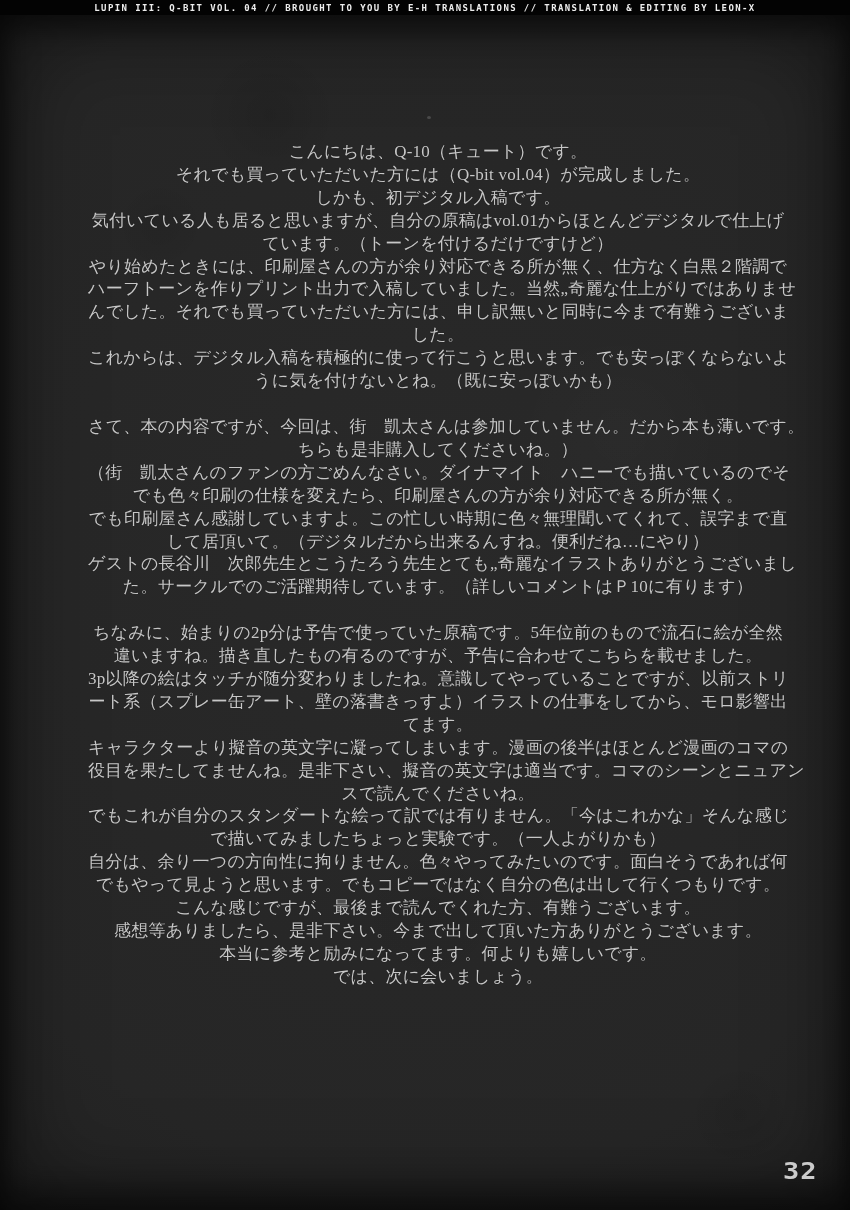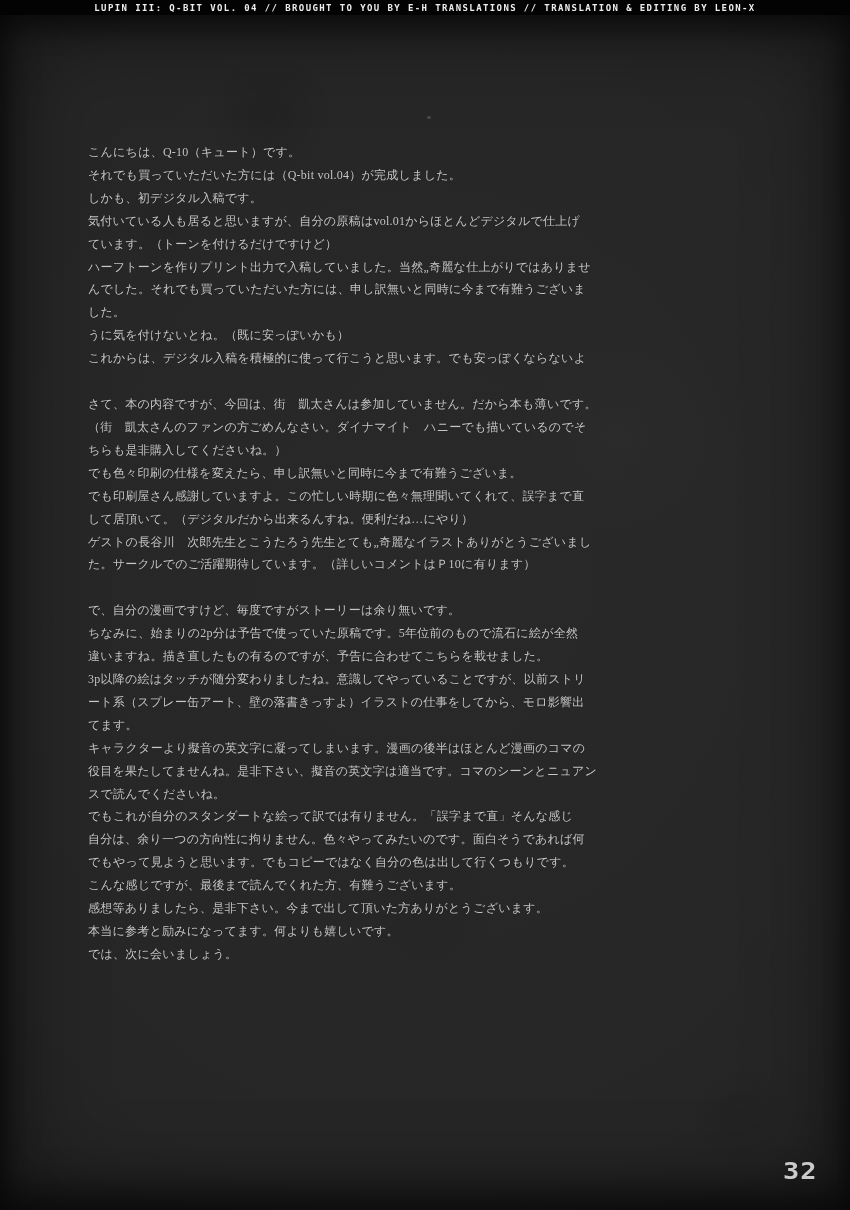--- a/index.html
+++ b/index.html
@@ -61,25 +61,26 @@
     background: #4a4a4a;
     border-radius: 50%;
   }
   
   .text-body {
     position: absolute;
     left: 88px;
     top: 126px;
     width: 700px;
     font-family: "Liberation Serif", "DejaVu Serif", serif;
-    font-size: 12px;
+    font-size: 17px;
     line-height: 22.9px;
     letter-spacing: 0.25px;
     color: #c7c7c7;
     text-shadow: 0 0 1px rgba(0,0,0,0.35);
+    text-align: center;
   }
   .paragraph {
     margin: 0 0 23px 0;
   }
   .line {
     white-space: pre;
   }
   
   .page-number {
     position: absolute;
@@ -106,47 +107,48 @@
   <div class="page">
     <div class="speck"></div>
 
     <div class="text-body">
         <div class="paragraph">
           <div class="line">こんにちは、Q-10（キュート）です。</div>
           <div class="line">それでも買っていただいた方には（Q-bit vol.04）が完成しました。</div>
           <div class="line">しかも、初デジタル入稿です。</div>
           <div class="line">気付いている人も居ると思いますが、自分の原稿はvol.01からほとんどデジタルで仕上げ</div>
           <div class="line">ています。（トーンを付けるだけですけど）</div>
+          <div class="line">やり始めたときには、印刷屋さんの方が余り対応できる所が無く、仕方なく白黒２階調で</div>
           <div class="line">ハーフトーンを作りプリント出力で入稿していました。当然„奇麗な仕上がりではありませ</div>
           <div class="line">んでした。それでも買っていただいた方には、申し訳無いと同時に今まで有難うございま</div>
           <div class="line">した。</div>
+          <div class="line">これからは、デジタル入稿を積極的に使って行こうと思います。でも安っぽくならないよ</div>
           <div class="line">うに気を付けないとね。（既に安っぽいかも）</div>
-          <div class="line">これからは、デジタル入稿を積極的に使って行こうと思います。でも安っぽくならないよ</div>
         </div>
         <div class="paragraph">
           <div class="line">さて、本の内容ですが、今回は、街　凱太さんは参加していません。だから本も薄いです。</div>
+          <div class="line">ちらも是非購入してくださいね。）</div>
           <div class="line">（街　凱太さんのファンの方ごめんなさい。ダイナマイト　ハニーでも描いているのでそ</div>
-          <div class="line">ちらも是非購入してくださいね。）</div>
-          <div class="line">でも色々印刷の仕様を変えたら、申し訳無いと同時に今まで有難うございま。</div>
+          <div class="line">でも色々印刷の仕様を変えたら、印刷屋さんの方が余り対応できる所が無く。</div>
           <div class="line">でも印刷屋さん感謝していますよ。この忙しい時期に色々無理聞いてくれて、誤字まで直</div>
           <div class="line">して居頂いて。（デジタルだから出来るんすね。便利だね…にやり）</div>
           <div class="line">ゲストの長谷川　次郎先生とこうたろう先生とても„奇麗なイラストありがとうございまし</div>
           <div class="line">た。サークルでのご活躍期待しています。（詳しいコメントはＰ10に有ります）</div>
         </div>
         <div class="paragraph">
-          <div class="line">で、自分の漫画ですけど、毎度ですがストーリーは余り無いです。</div>
           <div class="line">ちなみに、始まりの2p分は予告で使っていた原稿です。5年位前のもので流石に絵が全然</div>
           <div class="line">違いますね。描き直したもの有るのですが、予告に合わせてこちらを載せました。</div>
           <div class="line">3p以降の絵はタッチが随分変わりましたね。意識してやっていることですが、以前ストリ</div>
           <div class="line">ート系（スプレー缶アート、壁の落書きっすよ）イラストの仕事をしてから、モロ影響出</div>
           <div class="line">てます。</div>
           <div class="line">キャラクターより擬音の英文字に凝ってしまいます。漫画の後半はほとんど漫画のコマの</div>
           <div class="line">役目を果たしてませんね。是非下さい、擬音の英文字は適当です。コマのシーンとニュアン</div>
           <div class="line">スで読んでくださいね。</div>
-          <div class="line">でもこれが自分のスタンダートな絵って訳では有りません。「誤字まで直」そんな感じ</div>
+          <div class="line">でもこれが自分のスタンダートな絵って訳では有りません。「今はこれかな」そんな感じ</div>
+          <div class="line">で描いてみましたちょっと実験です。（一人よがりかも）</div>
           <div class="line">自分は、余り一つの方向性に拘りません。色々やってみたいのです。面白そうであれば何</div>
           <div class="line">でもやって見ようと思います。でもコピーではなく自分の色は出して行くつもりです。</div>
           <div class="line">こんな感じですが、最後まで読んでくれた方、有難うございます。</div>
           <div class="line">感想等ありましたら、是非下さい。今まで出して頂いた方ありがとうございます。</div>
           <div class="line">本当に参考と励みになってます。何よりも嬉しいです。</div>
           <div class="line">では、次に会いましょう。</div>
         </div>
       </div>
 
     <div class="page-number">32</div>

